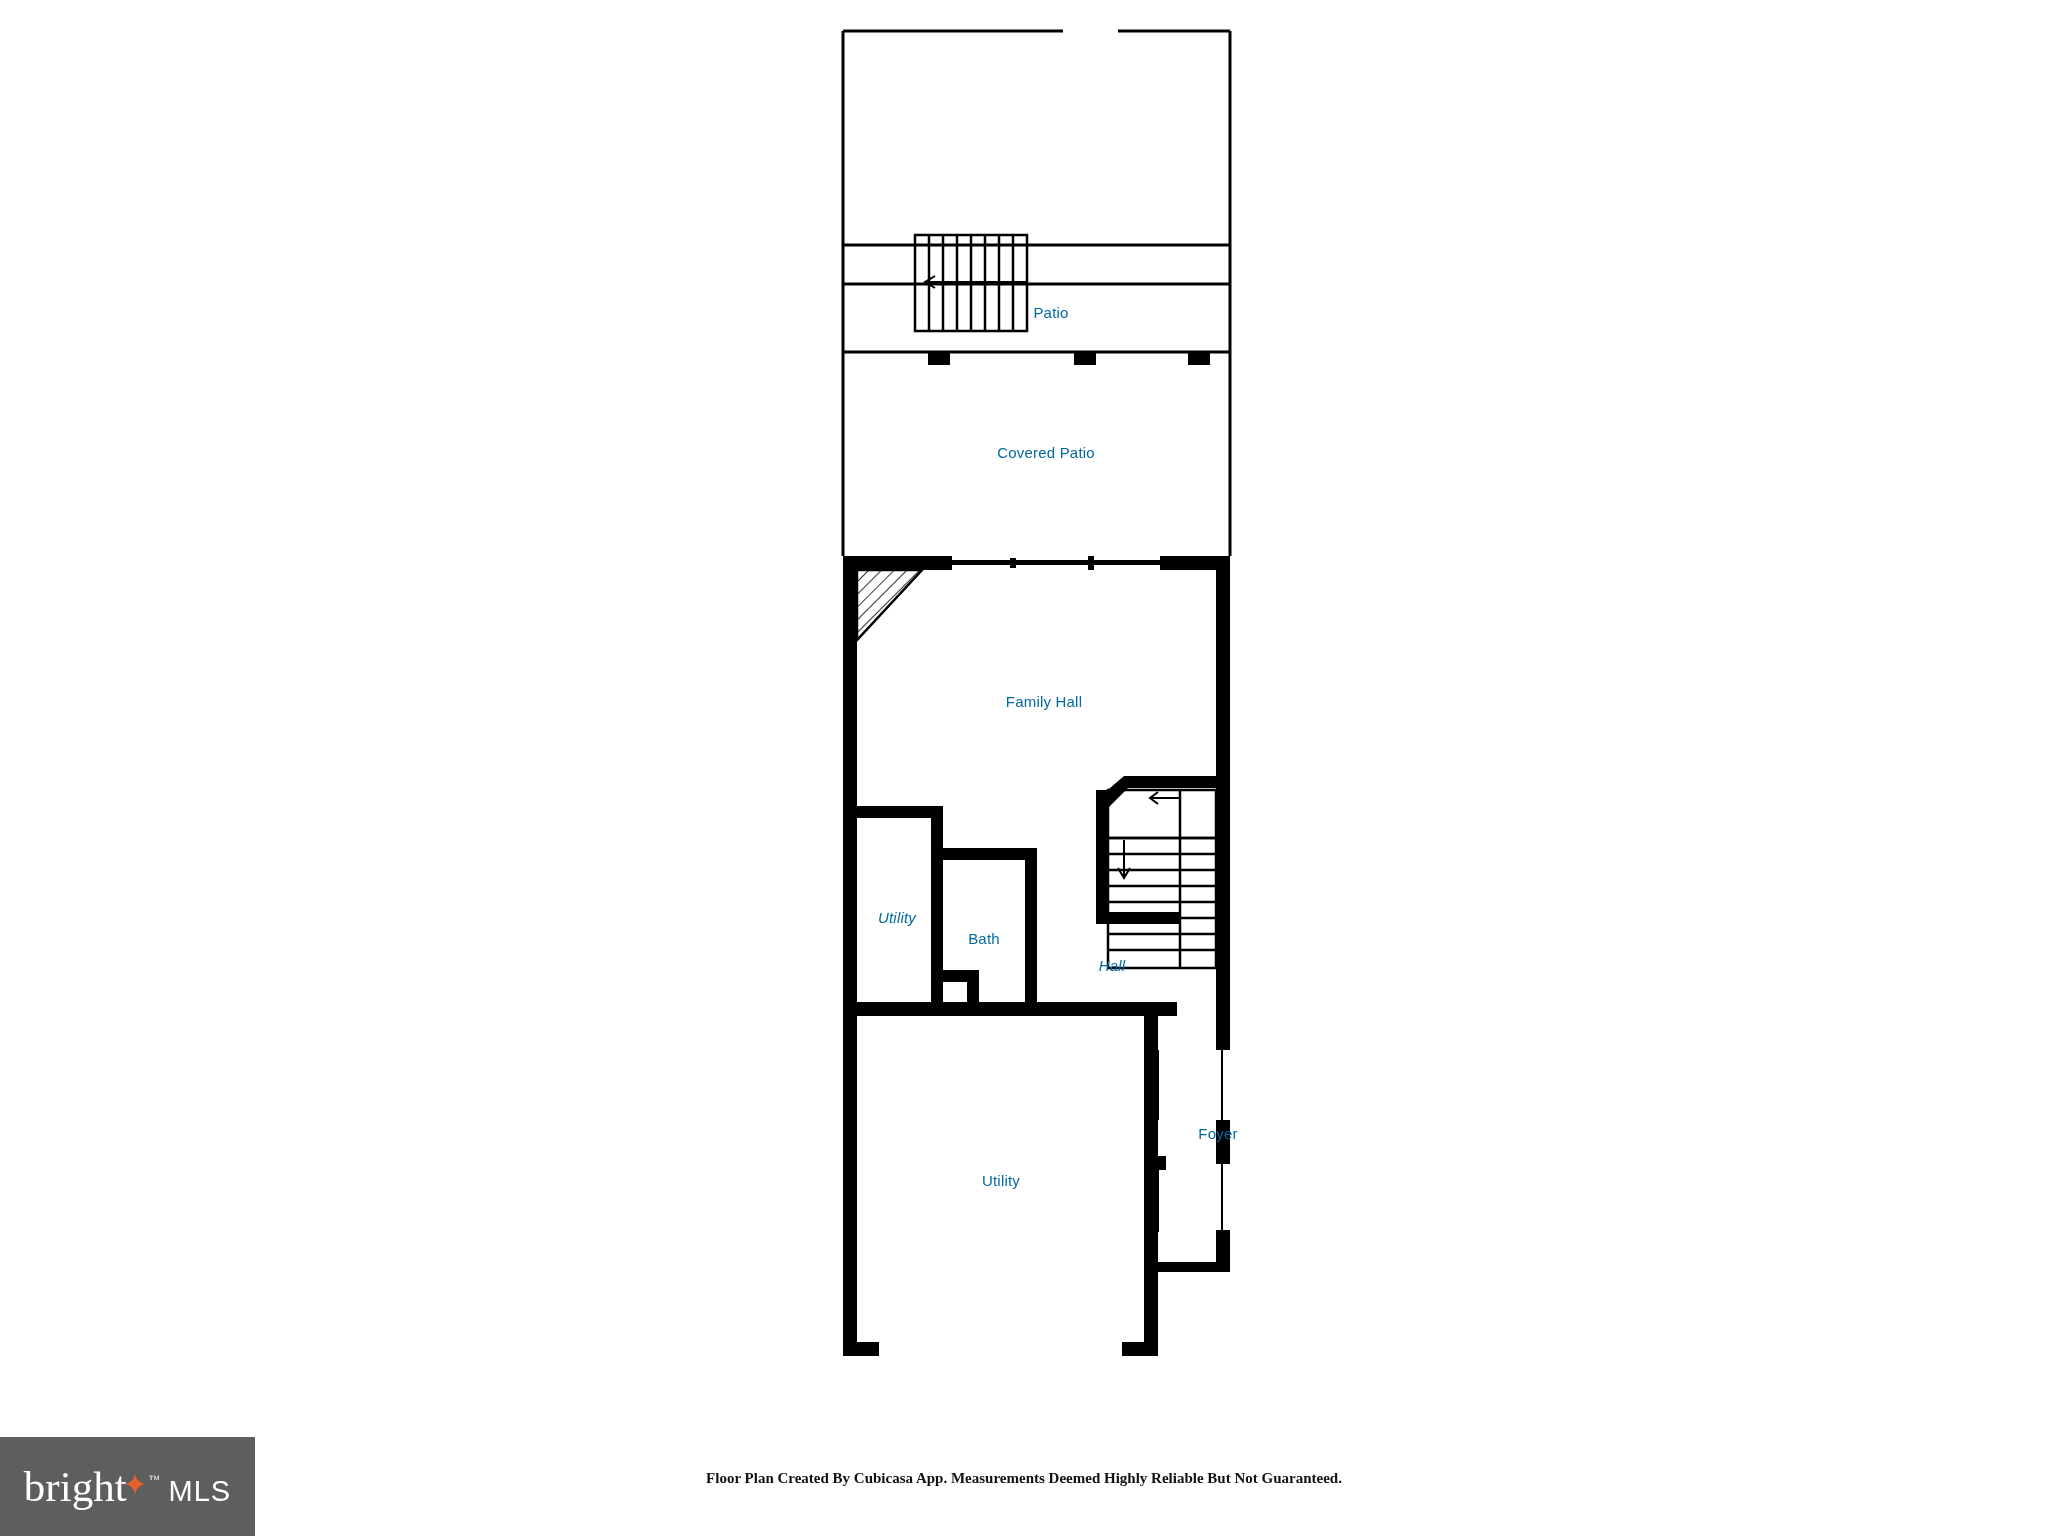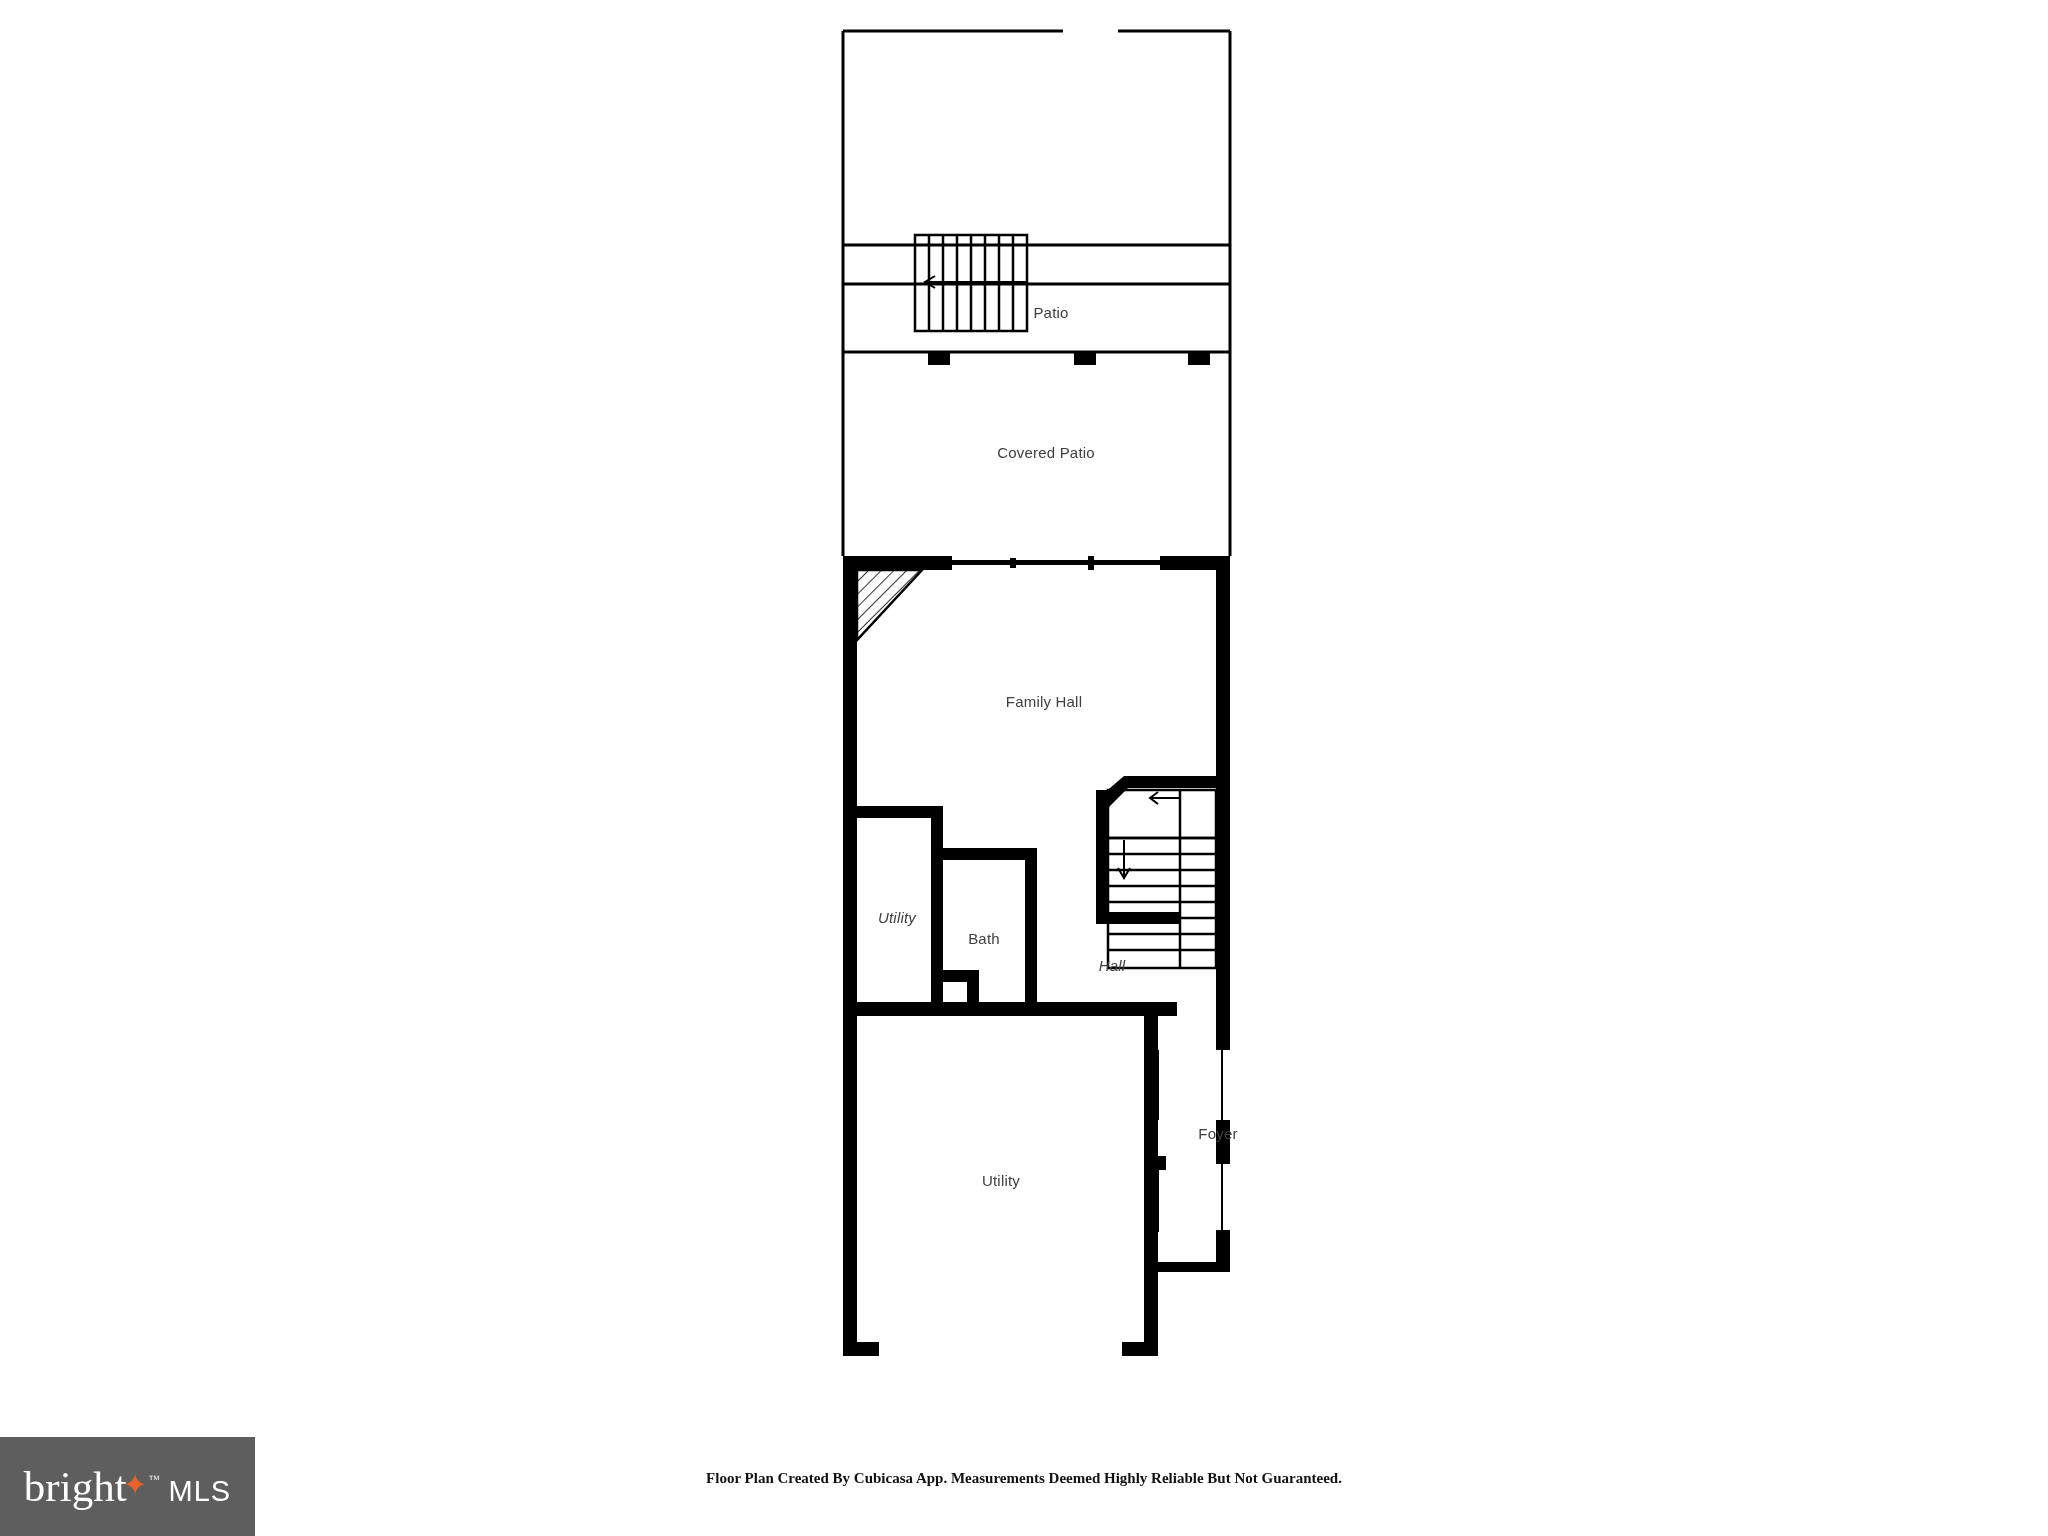--- a/index.html
+++ b/index.html
@@ -19,21 +19,21 @@
     position: absolute;
     left: 0;
     top: 0;
     width: 2048px;
     height: 1536px;
   }
 
   .room-label {
     position: absolute;
     font-size: 15px;
-    color: #404040;
+    color: #0369a1;
     white-space: nowrap;
     transform: translate(-50%, -50%);
     letter-spacing: 0.2px;
   }
 
   #footer-note {
     position: absolute;
     left: 0;
     top: 1470px;
     width: 2048px;

